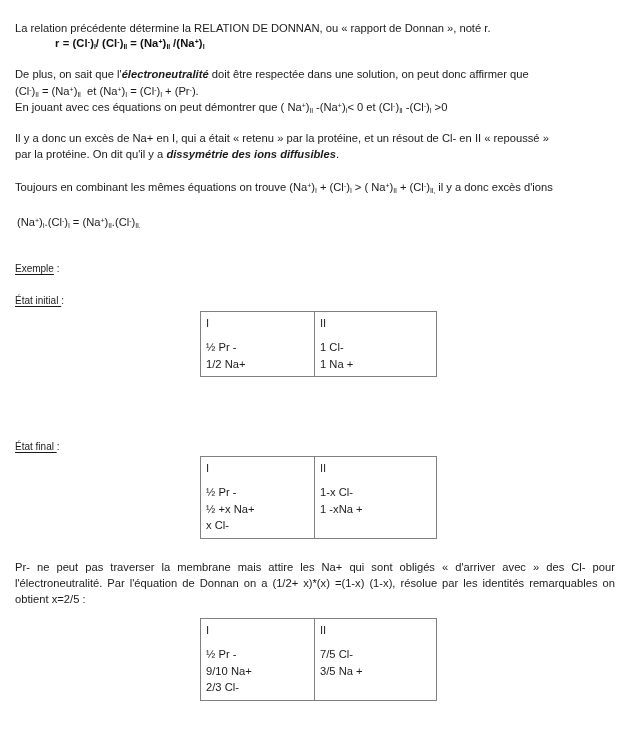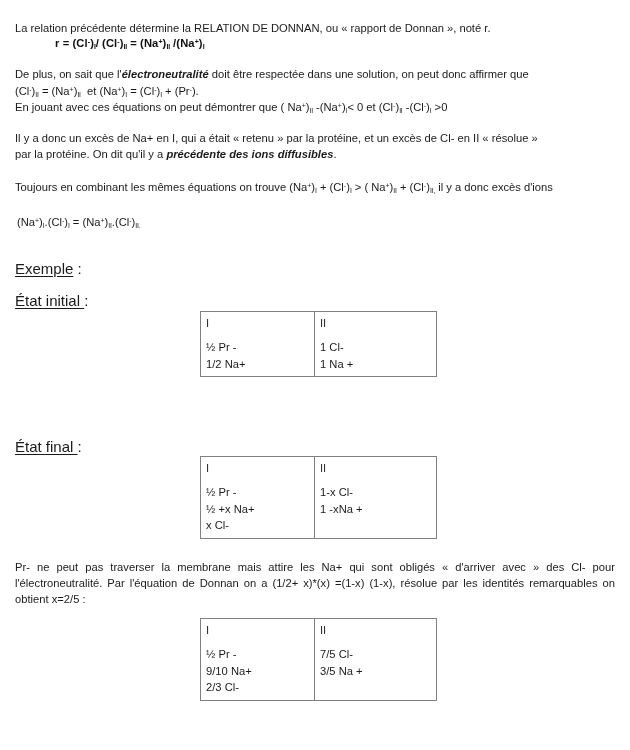--- a/index.html
+++ b/index.html
@@ -50,21 +50,21 @@
     font-size: 0.62em;
     vertical-align: -0.24em;
     letter-spacing: -0.2px;
   }
   sup {
     font-size: 0.62em;
     vertical-align: 0.42em;
   }
   .label {
     position: absolute;
-    font-size: 15px;
+    font-size: 10px;
     line-height: 16.2px;
   }
   .label .u {
     text-decoration: underline;
     text-underline-offset: 1.5px;
   }
   table.donnan {
     position: absolute;
     border-collapse: collapse;
     table-layout: fixed;
@@ -106,24 +106,24 @@
 
   <div class="eq" style="left:15px; top:64px; width:600px;">
     (Cl<sup>-</sup>)<sub>II</sub> = (Na<sup>+</sup>)<sub>II</sub>&nbsp; et (Na<sup>+</sup>)<sub>I</sub> = (Cl<sup>-</sup>)<sub>I</sub> + (Pr<sup>-</sup>).
   </div>
 
   <div class="eq" style="left:15px; top:80px; width:600px;">
     En jouant avec ces équations on peut démontrer que ( Na<sup>+</sup>)<sub>II</sub> -(Na<sup>+</sup>)<sub>I</sub>&lt; 0 et (Cl<sup>-</sup>)<sub>II</sub> -(Cl<sup>-</sup>)<sub>I</sub> &gt;0
   </div>
 
   <div class="body-text just" style="left:15px; top:112px; width:600px;">
-    <span>Il y a donc un excès de Na+ en I, qui a était « retenu » par la protéine, et un excès de Cl- en II « résolue »</span>
+    <span>Il y a donc un excès de Na+ en I, qui a était « retenu » par la protéine, et un résout de Cl- en II « repoussé »</span>
   </div>
   <div class="body-text" style="left:15px; top:128px; width:600px;">
-    <span>par la protéine. On dit qu'il y a </span><span class="b">précédente des ions diffusibles</span><span>.</span>
+    <span>par la protéine. On dit qu'il y a </span><span class="b">dissymétrie des ions diffusibles</span><span>.</span>
   </div>
 
   <div class="eq" style="left:15px; top:160px; width:605px;">
     Toujours en combinant les mêmes équations on trouve (Na<sup>+</sup>)<sub>I</sub> + (Cl<sup>-</sup>)<sub>I</sub> &gt; ( Na<sup>+</sup>)<sub>II</sub> + (Cl<sup>-</sup>)<sub>II,</sub> il y a donc excès d'ions
   </div>
   <div class="eq" style="left:17px; top:195px; width:400px;">
     (Na<sup>+</sup>)<sub>I</sub>.(Cl<sup>-</sup>)<sub>I</sub> = (Na<sup>+</sup>)<sub>II</sub>.(Cl<sup>-</sup>)<sub>II.</sub>
   </div>
 
   <div class="label" style="left:15px; top:243px;">

